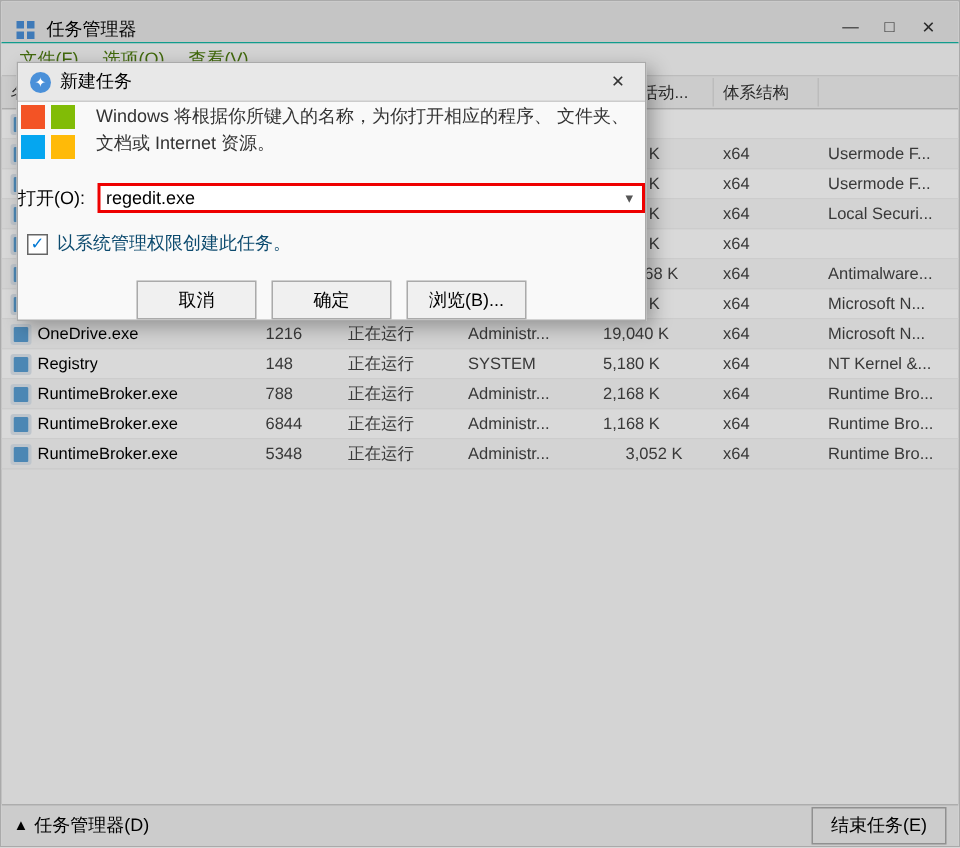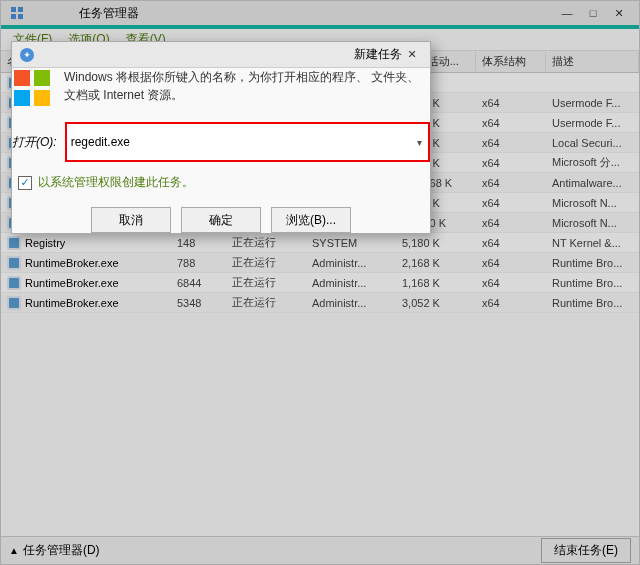--- a/index.html
+++ b/index.html
@@ -22,25 +22,24 @@
       display: flex;
       flex-direction: column;
       position: relative;
     }
 
     
     .title-bar {
       background: #e8e8e8;
       height: 28px;
       display: flex;
-      align-items: center;
+      align-items: flex-end;
       padding: 0 8px;
-      border-bottom: 4px solid #14b8a6;
+      border-bottom: 1px solid #14b8a6;
       user-select: none;
-      gap: 48px;
     }
     .title-bar-icon {
       width: 16px;
       height: 16px;
       margin-right: 6px;
       display: flex;
       align-items: center;
       justify-content: center;
     }
     .title-bar-icon svg { width: 14px; height: 14px; }
@@ -174,21 +173,20 @@
       display: flex;
       align-items: center;
       justify-content: center;
       font-size: 9px;
       color: #fff;
     }
     .dialog-title-text {
       flex: 1;
       font-size: 12px;
       color: #000;
-      text-align: right;
     }
     .dialog-close-btn {
       width: 20px;
       height: 18px;
       border: none;
       background: transparent;
       cursor: pointer;
       font-size: 11px;
       color: #333;
       display: flex;
@@ -218,29 +216,28 @@
     .dialog-open-row {
       display: flex;
       align-items: center;
       gap: 8px;
       margin-bottom: 12px;
     }
     .dialog-open-label {
       font-size: 12px;
       color: #000;
       white-space: nowrap;
-      font-style: italic;
     }
     .dialog-input-wrapper {
       flex: 1;
       display: flex;
       align-items: center;
       border: 1px solid #7a7a7a;
       background: #fff;
-      height: 40px;
+      height: 20px;
       padding: 0 4px;
     }
     .dialog-input {
       flex: 1;
       border: none;
       outline: none;
       font-size: 12px;
       font-family: 'Microsoft YaHei', SimSun, sans-serif;
       background: transparent;
     }
@@ -271,21 +268,21 @@
       justify-content: center;
       cursor: pointer;
       flex-shrink: 0;
     }
     .dialog-checkbox-check {
       color: #0078d4;
       font-size: 11px;
     }
     .dialog-checkbox-label {
       font-size: 12px;
-      color: #4d7c0f;
+      color: #0c4a6e;
     }
 
     
     .red-arrow {
       position: absolute;
       left: -30px;
       top: 50%;
       transform: translateY(-50%);
       color: #e00;
       font-size: 18px;
@@ -349,21 +346,20 @@
 
       <div style="display:flex; flex-direction:column; height:100%;">
 
         <div style="display:grid; grid-template-columns: 170px 55px 80px 90px 80px 70px 1fr; background:#f0f0f0; border-bottom:1px solid #ccc; height:22px; align-items:center;">
           <div class="table-header-cell">名称</div>
           <div class="table-header-cell">PID</div>
           <div class="table-header-cell">状态</div>
           <div class="table-header-cell">用户名</div>
           <div class="table-header-cell">内存(活动...</div>
           <div class="table-header-cell">体系结构</div>
-          <div class="table-header-cell">描述</div>
         </div>
 
         <div class="table-body" id="table-body-el">
         <div style="display: grid; grid-template-columns: 170px 55px 80px 90px 80px 70px 1fr; height: 20px; align-items: center; border-bottom: 1px solid rgb(240, 240, 240); background: rgb(255, 255, 255); cursor: default;">
       <div style="padding:1px 6px; font-size:11px; display:flex; align-items:center; gap:4px;">
         <div style="width:14px;height:14px;background:#e0e8f0;border-radius:2px;flex-shrink:0;display:flex;align-items:center;justify-content:center;">
           <svg width="10" height="10" viewBox="0 0 10 10">
                     <rect width="10" height="10" fill="#5a9fd4" rx="1"></rect>
                   </svg>
         </div>
@@ -431,21 +427,20 @@
                     <rect width="10" height="10" fill="#5a9fd4" rx="1"></rect>
                   </svg>
         </div>
         <span style="overflow:hidden;text-overflow:ellipsis;white-space:nowrap;">msdtc.exe</span>
       </div>
       <div style="padding:1px 6px; font-size:11px; color:#444; white-space:nowrap; overflow:hidden;">756</div>
       <div style="padding:1px 6px; font-size:11px; color:#444; white-space:nowrap; overflow:hidden;">正在运行</div>
       <div style="padding:1px 6px; font-size:11px; color:#444; white-space:nowrap; overflow:hidden;">NETWOR...</div>
       <div style="padding:1px 6px; font-size:11px; color:#444; white-space:nowrap; overflow:hidden;">2,156 K</div>
       <div style="padding:1px 6px; font-size:11px; color:#444; white-space:nowrap; overflow:hidden;">x64</div>
-      <div style="padding:1px 6px; font-size:11px; color:#444; white-space:nowrap; overflow:hidden;">Microsoft 分...</div>
     </div>
             <div style="display: grid; grid-template-columns: 170px 55px 80px 90px 80px 70px 1fr; height: 20px; align-items: center; border-bottom: 1px solid rgb(240, 240, 240); background: rgb(248, 248, 248); cursor: default;">
       <div style="padding:1px 6px; font-size:11px; display:flex; align-items:center; gap:4px;">
         <div style="width:14px;height:14px;background:#e0e8f0;border-radius:2px;flex-shrink:0;display:flex;align-items:center;justify-content:center;">
           <svg width="10" height="10" viewBox="0 0 10 10">
                     <rect width="10" height="10" fill="#5a9fd4" rx="1"></rect>
                   </svg>
         </div>
         <span style="overflow:hidden;text-overflow:ellipsis;white-space:nowrap;">MsMpEng.exe</span>
       </div>
@@ -541,21 +536,21 @@
         <div style="width:14px;height:14px;background:#e0e8f0;border-radius:2px;flex-shrink:0;display:flex;align-items:center;justify-content:center;">
           <svg width="10" height="10" viewBox="0 0 10 10">
                     <rect width="10" height="10" fill="#5a9fd4" rx="1"></rect>
                   </svg>
         </div>
         <span style="overflow:hidden;text-overflow:ellipsis;white-space:nowrap;">RuntimeBroker.exe</span>
       </div>
       <div style="padding:1px 6px; font-size:11px; color:#444; white-space:nowrap; overflow:hidden;">5348</div>
       <div style="padding:1px 6px; font-size:11px; color:#444; white-space:nowrap; overflow:hidden;">正在运行</div>
       <div style="padding:1px 6px; font-size:11px; color:#444; white-space:nowrap; overflow:hidden;">Administr...</div>
-      <div style="padding:1px 6px; font-size:11px; color:#444; white-space:nowrap; overflow:hidden;">3,052 K</div>
+      <div style="padding:1px 6px; font-size:11px; color:#444; white-space:nowrap; overflow:hidden;text-align:center;">3,052 K</div>
       <div style="padding:1px 6px; font-size:11px; color:#444; white-space:nowrap; overflow:hidden;">x64</div>
       <div style="padding:1px 6px; font-size:11px; color:#444; white-space:nowrap; overflow:hidden;">Runtime Bro...</div>
     </div>
           </div>
       </div>
     </div>
   </div>
 
   <div class="bottom-bar">
     <div class="bottom-bar-left">

